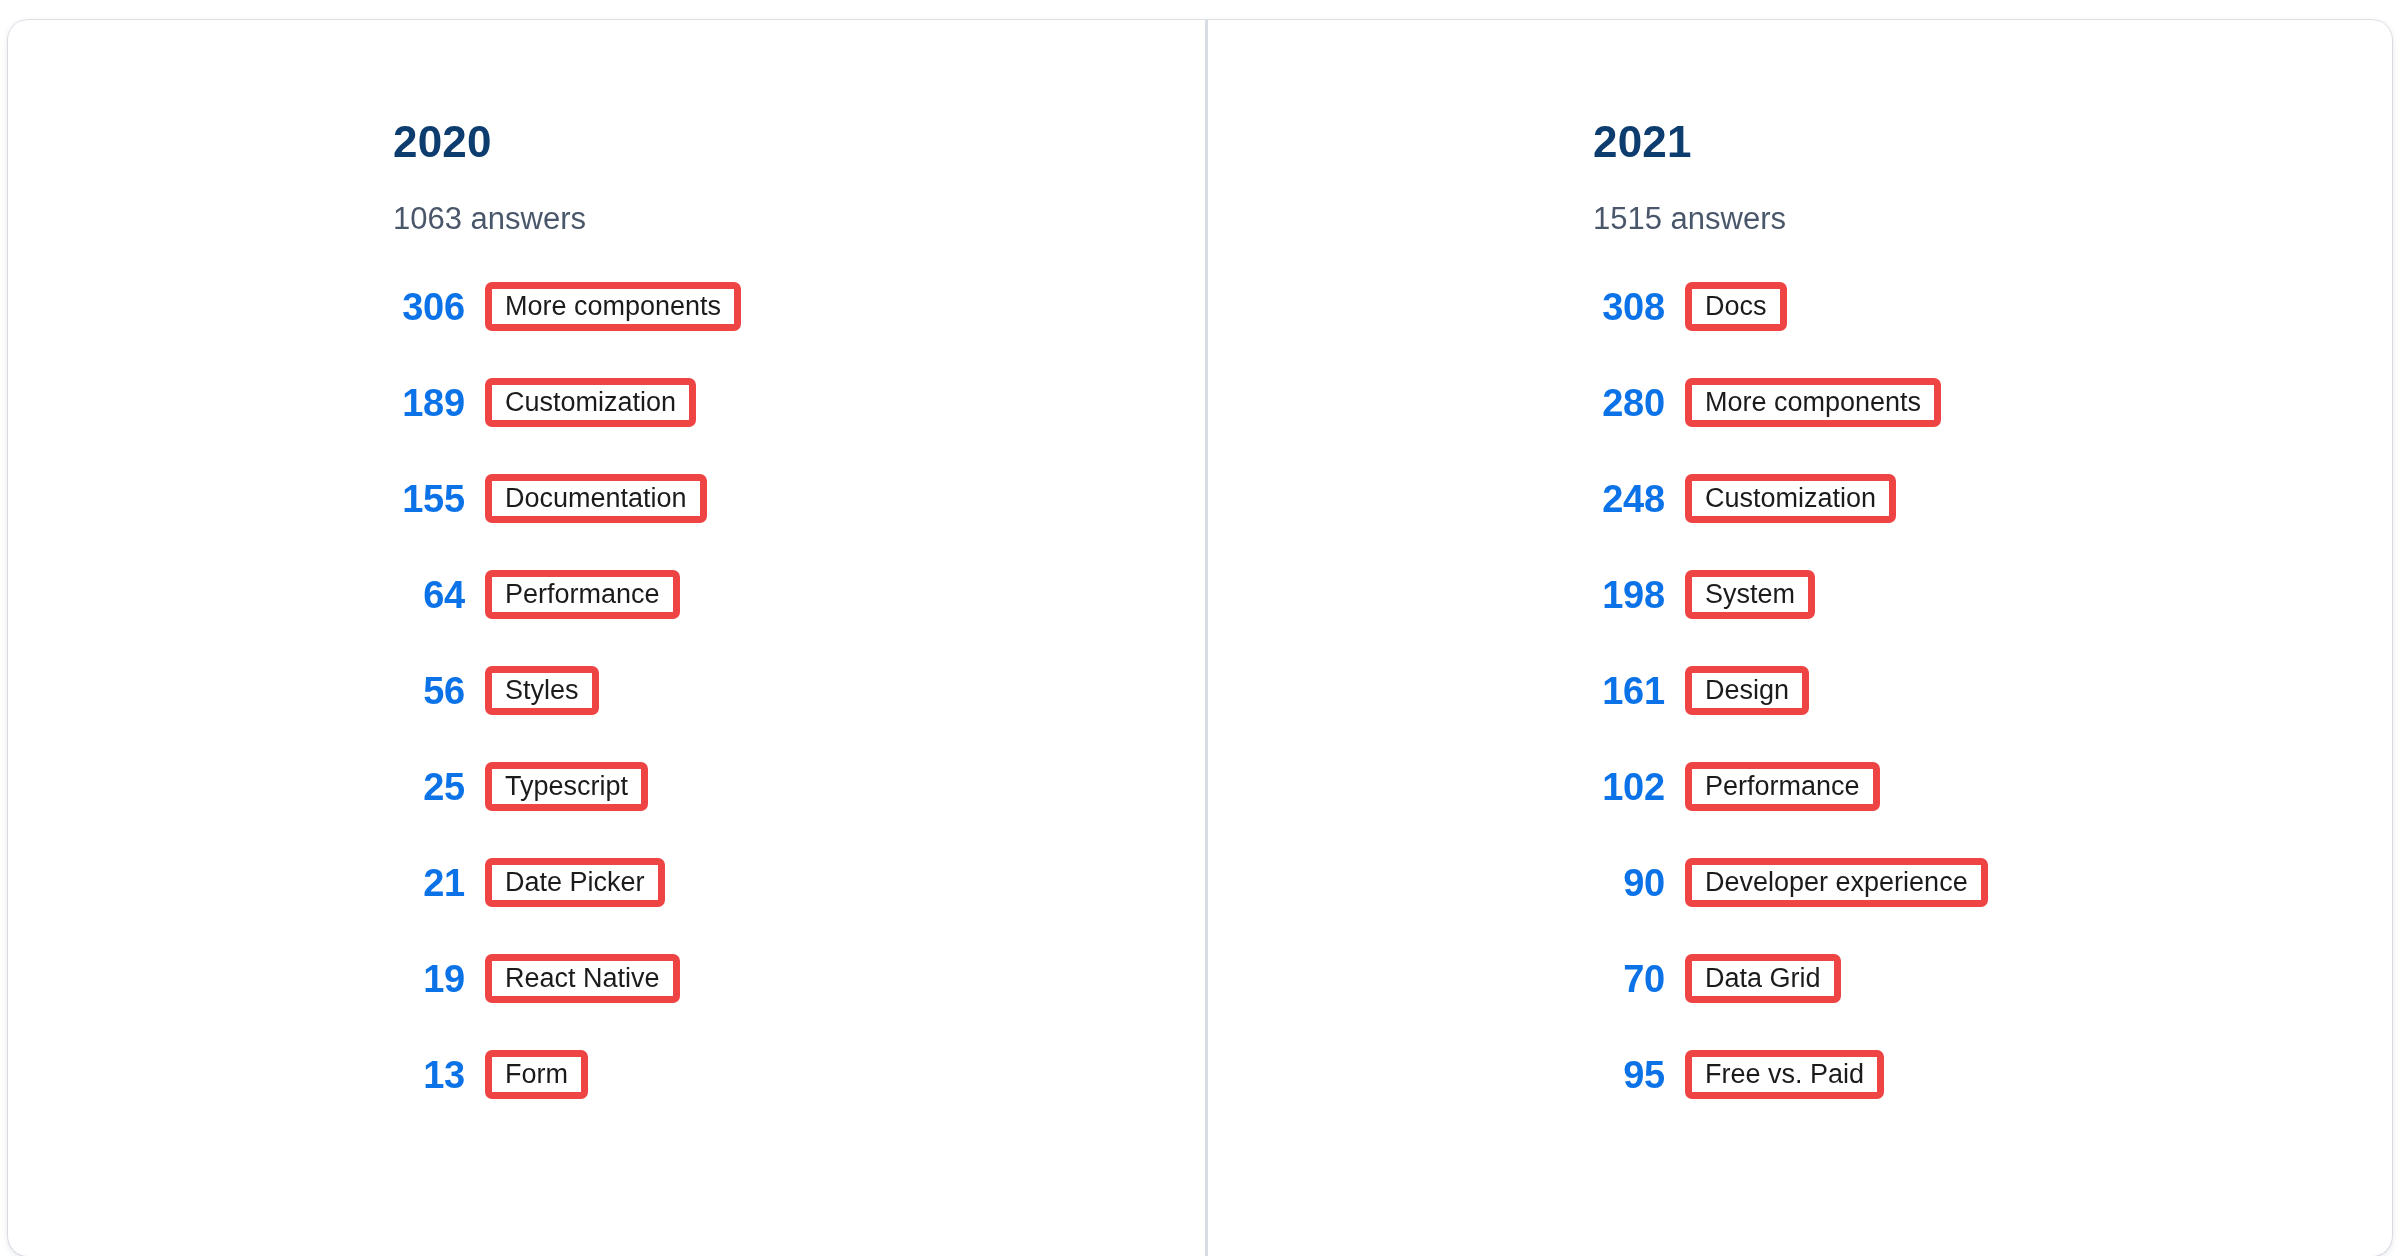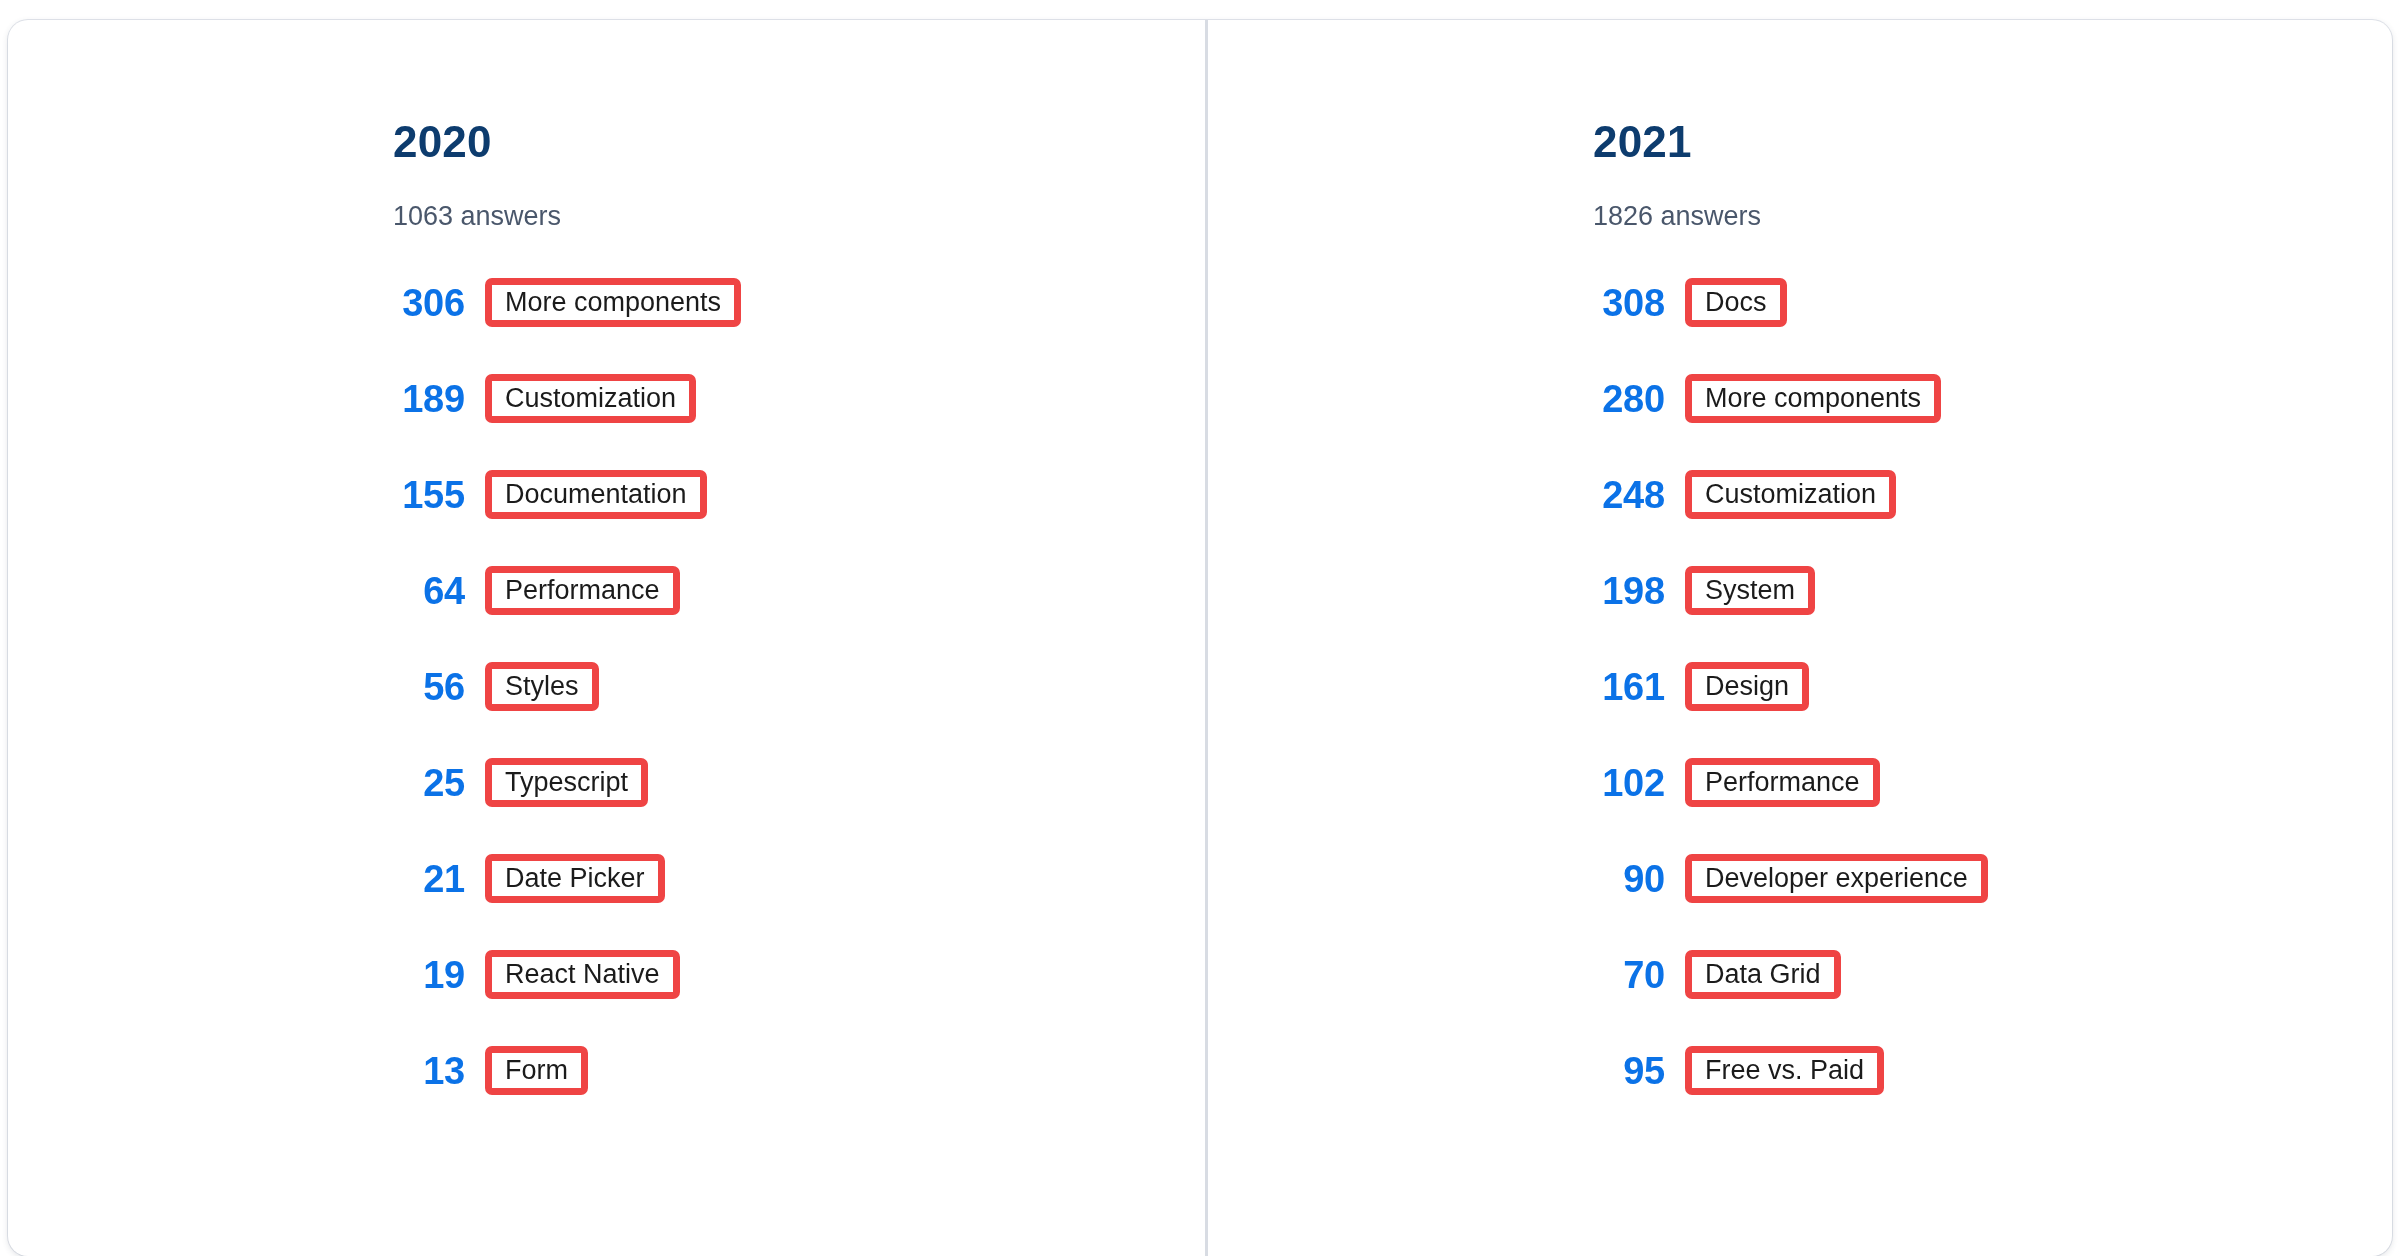--- a/index.html
+++ b/index.html
@@ -59,21 +59,21 @@
     font-size: 44px;
     font-weight: bold;
     color: #0d3c6e;
     letter-spacing: 0.2px;
     line-height: 1;
     margin: 0;
     padding: 0;
   }
 
   .answers-count {
-    font-size: 27px;
+    font-size: 31px;
     font-weight: normal;
     color: #4a576b;
     line-height: 1;
     margin-top: 39px;
   }
 
   .rows {
     margin-top: 48px;
   }
 
@@ -174,21 +174,21 @@
           <span class="row-chip">Form</span>
         </div>
 
       </div>
     </div>
   </div>
 
   <div class="column column-2021">
     <div class="col-inner">
       <div class="year-title">2021</div>
-      <div class="answers-count">1826 answers</div>
+      <div class="answers-count">1515 answers</div>
 
       <div class="rows">
 
         <div class="row">
           <span class="row-count">308</span>
           <span class="row-chip">Docs</span>
         </div>
 
         <div class="row">
           <span class="row-count">280</span>

